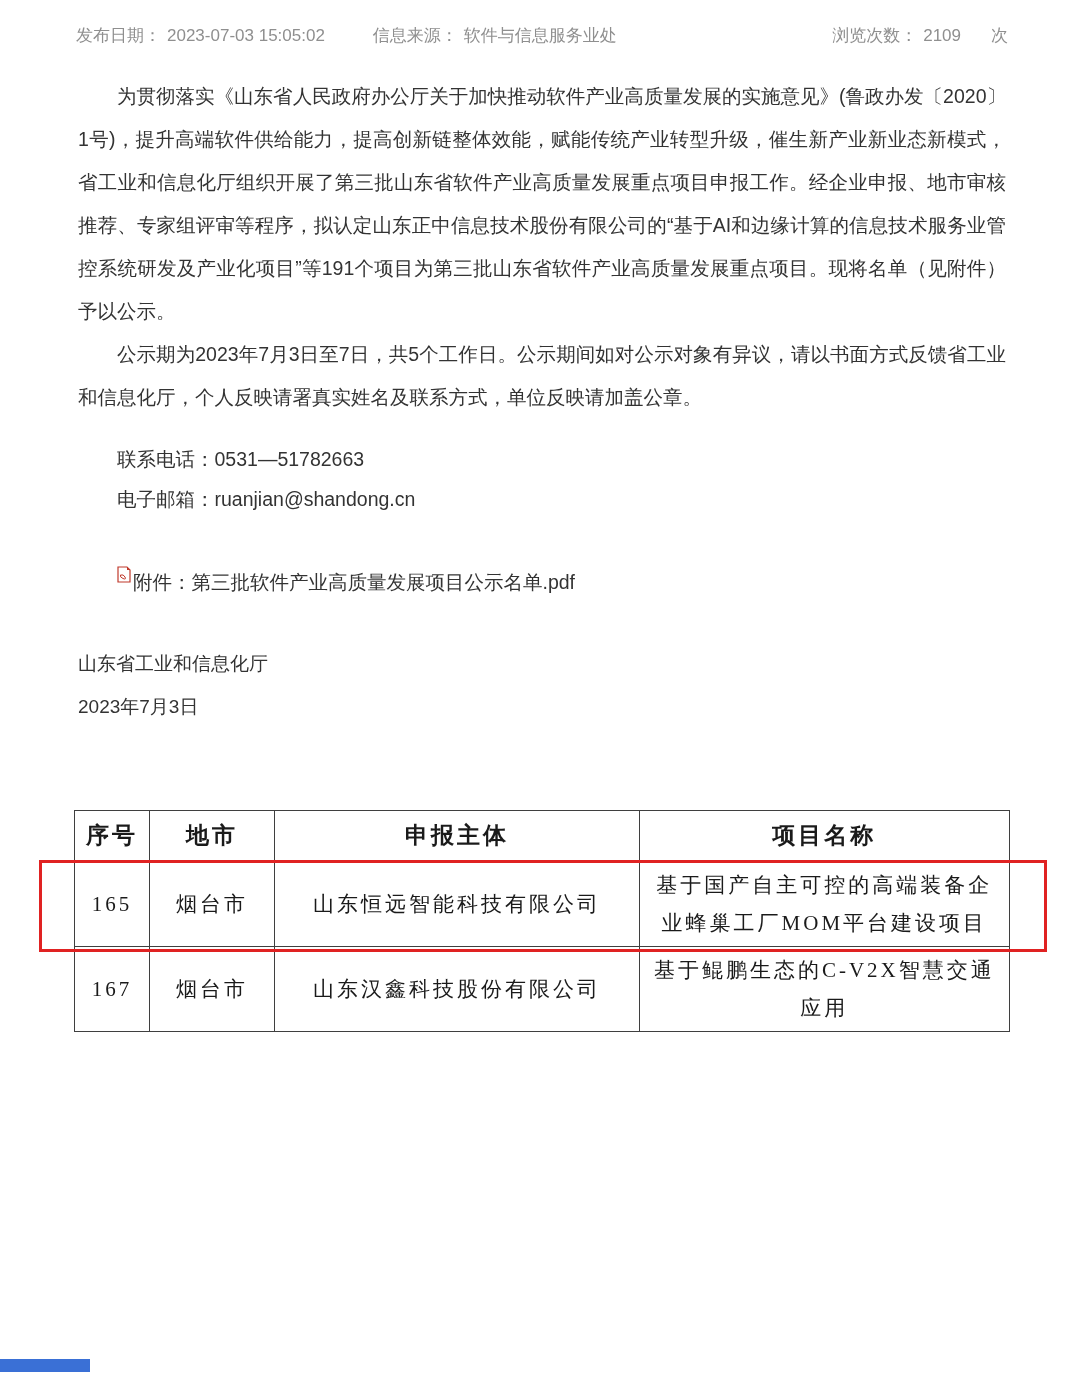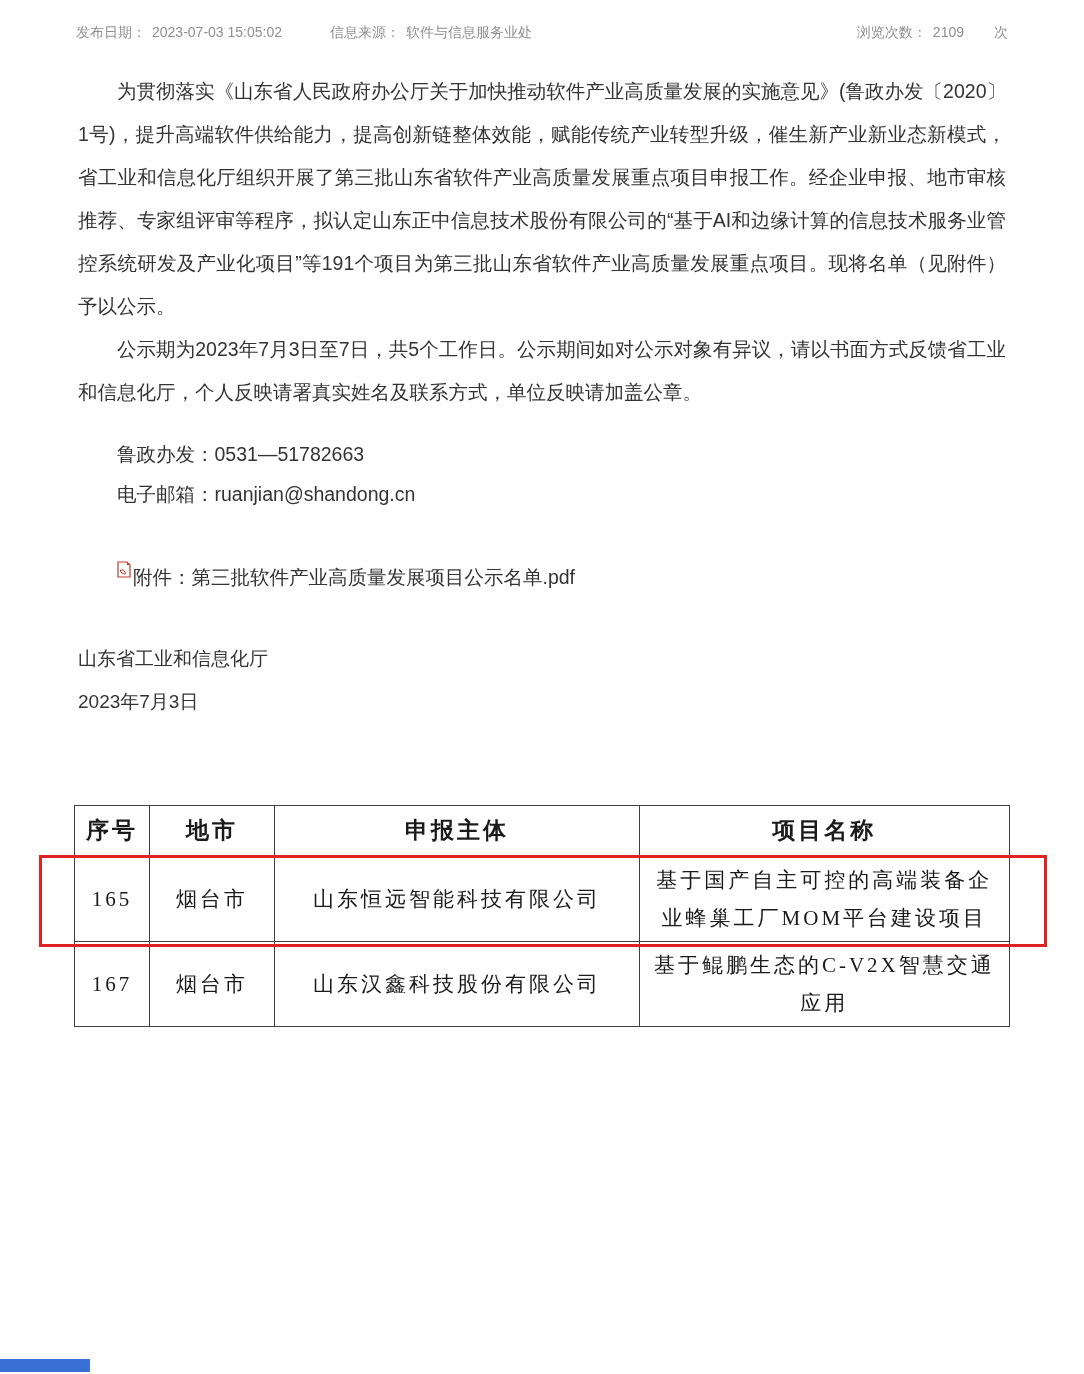--- a/index.html
+++ b/index.html
@@ -20,21 +20,21 @@
     font-size:37px;
     font-weight:700;
     color:#333333;
     letter-spacing:1px;
     line-height:1.2;
   }
   .meta{
     display:flex;
     align-items:baseline;
     margin:24px 76px 0;
-    font-size:14px;
+    font-size:17px;
     color:#8f8f8f;
     white-space:nowrap;
   }
   .meta .group{display:flex;align-items:baseline;}
   .meta .src-group{margin-left:48px;}
   .meta .spacer{flex:1;}
   .meta .views-unit{margin-left:30px;}
   .meta .label{margin-right:6px;}
   
   .content{
@@ -164,21 +164,21 @@
       <span class="views-unit">次</span>
     </div>
   </div>
 
   <div class="content">
     <p>为贯彻落实《山东省人民政府办公厅关于加快推动软件产业高质量发展的实施意见》(鲁政办发〔2020〕1号)，提升高端软件供给能力，提高创新链整体效能，赋能传统产业转型升级，催生新产业新业态新模式，省工业和信息化厅组织开展了第三批山东省软件产业高质量发展重点项目申报工作。经企业申报、地市审核推荐、专家组评审等程序，拟认定山东正中信息技术股份有限公司的“基于AI和边缘计算的信息技术服务业管控系统研发及产业化项目”等191个项目为第三批山东省软件产业高质量发展重点项目。现将名单（见附件）予以公示。</p>
     <p>公示期为2023年7月3日至7日，共5个工作日。公示期间如对公示对象有异议，请以书面方式反馈省工业和信息化厅，个人反映请署真实姓名及联系方式，单位反映请加盖公章。</p>
   </div>
 
   <div class="contact">
-    <p><span>鲁政办发：</span><span>0531—51782663</span></p>
+    <p><span>联系电话：</span><span>0531—51782663</span></p>
     <p><span>电子邮箱：</span><span>ruanjian@shandong.cn</span></p>
   </div>
 
   <div class="attachment">
     <span class="pdf-ico">
       <svg width="14" height="17" viewBox="0 0 14 17">
         <path d="M1 1 h9 l3 3 v12 h-12 z" fill="#ffffff" stroke="#c0392b" stroke-width="1.2"></path>
         <path d="M10 1 v3 h3 z" fill="#c0392b"></path>
         <path d="M3.5 9 q3 -1 4.5 2 q1.5 3 -2 1.5 q-3.5 -1.5 -2.5 -3.5 z" fill="none" stroke="#c0392b" stroke-width="1"></path>
       </svg>

